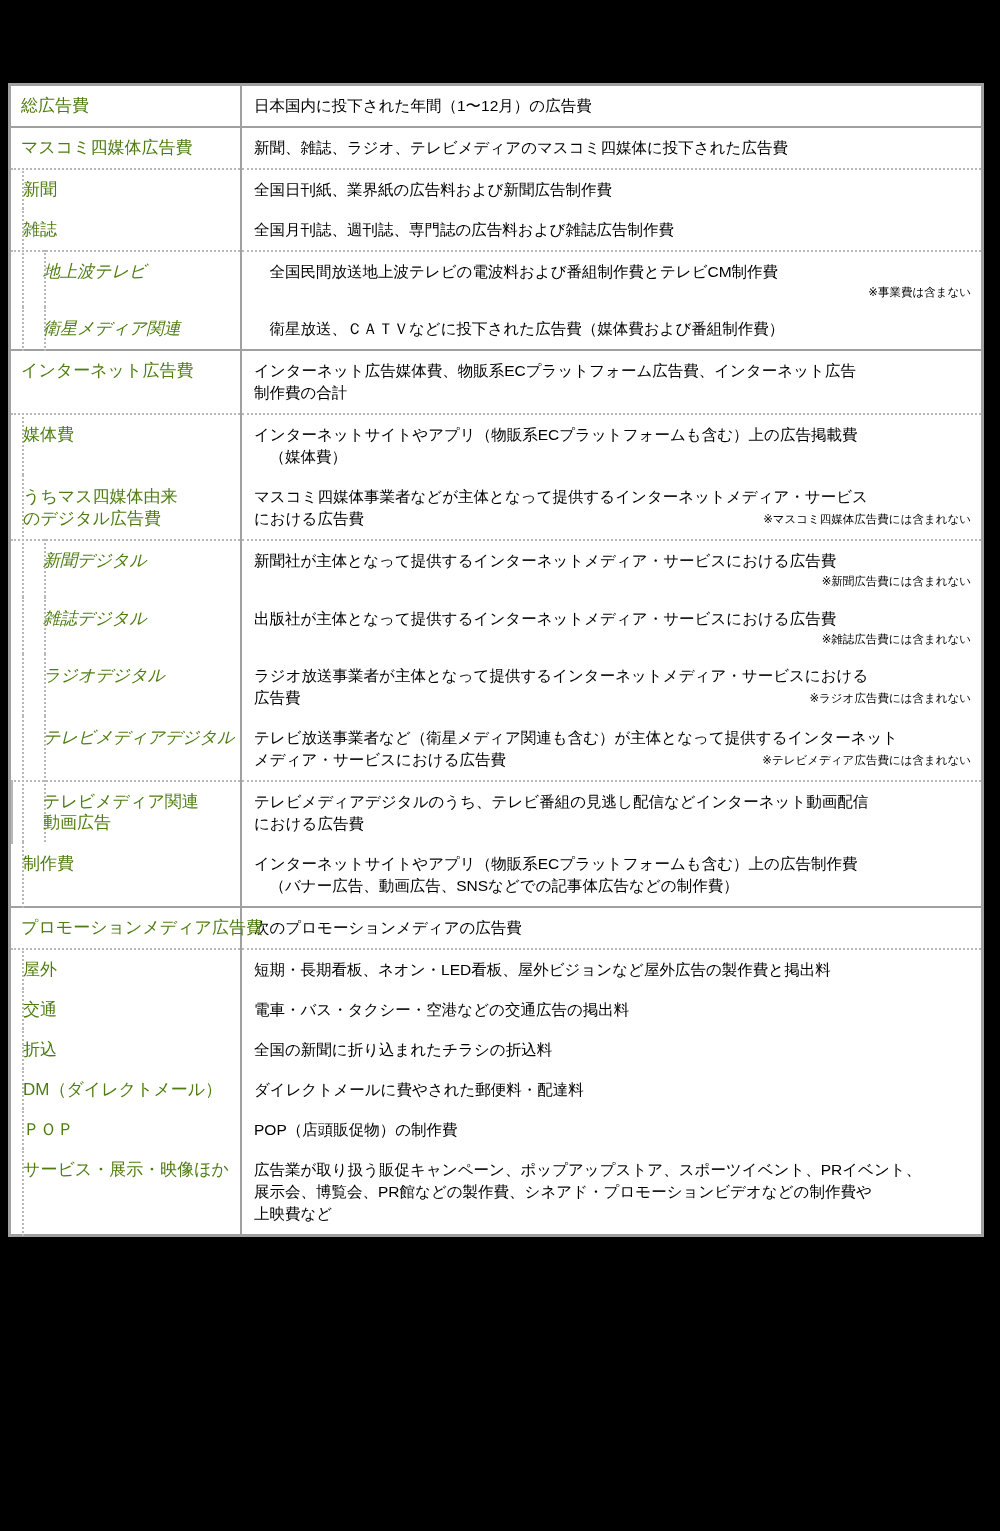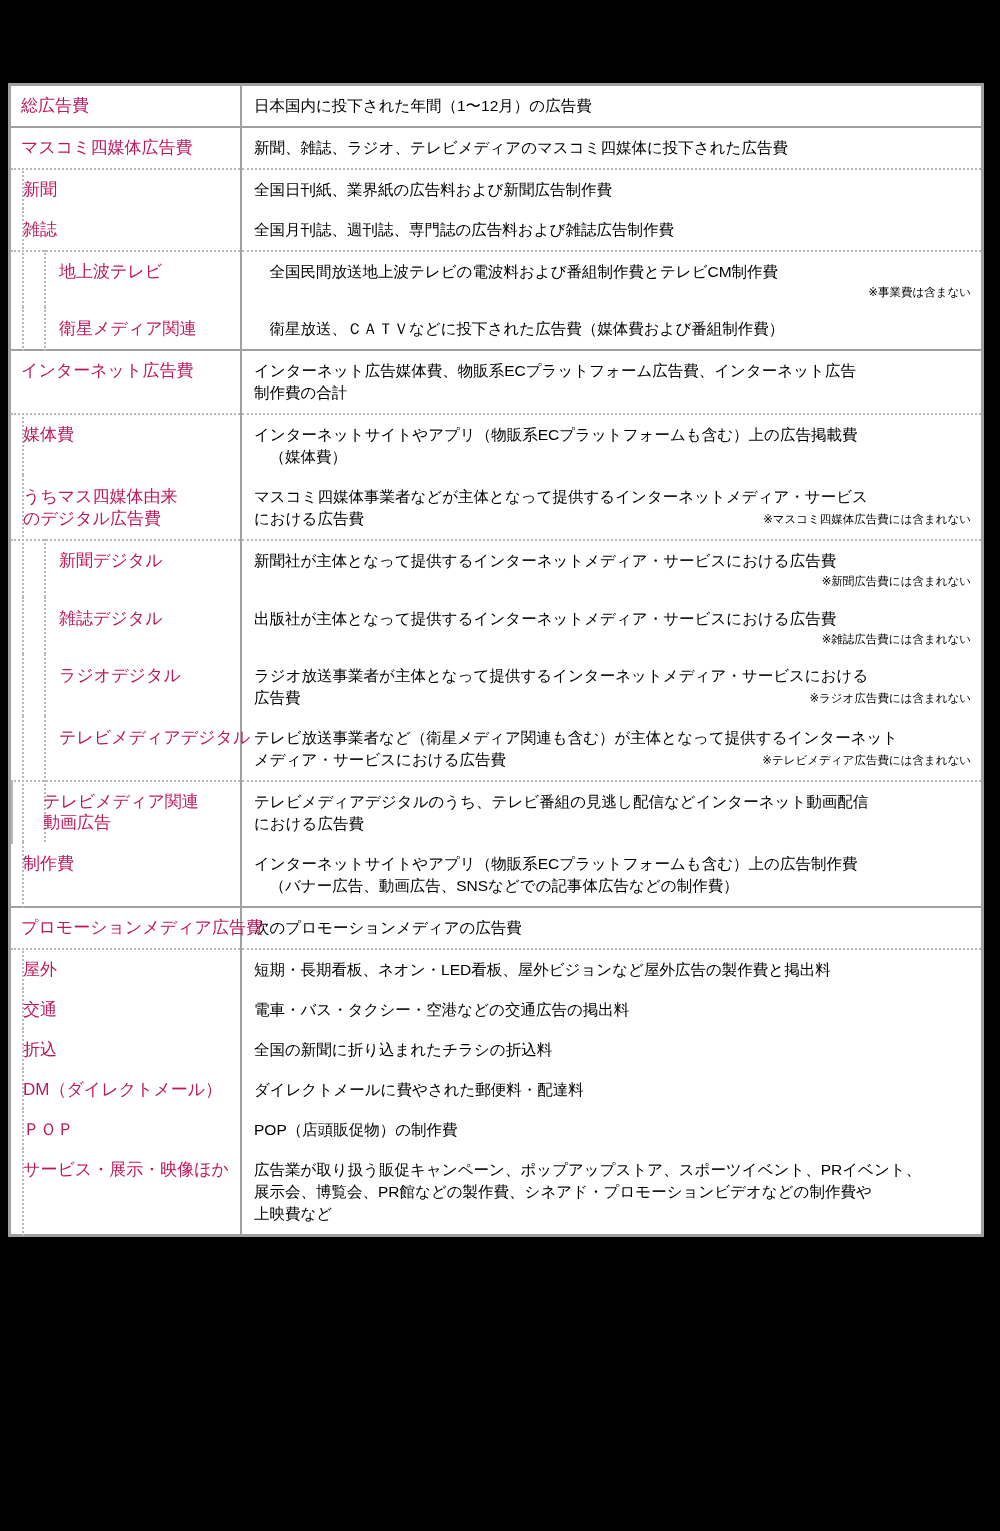--- a/index.html
+++ b/index.html
@@ -34,21 +34,21 @@
   col.c-desc{width:auto;}
 
   
   td{
     vertical-align:top;
     padding:0;
     background:#ffffff;
   }
   .lbl{
     font-size:17px;
-    color:#be185d;
+    color:#4d7c0f;
     line-height:1.25;
     padding:9px 6px 9px 10px;
     white-space:nowrap;
     box-sizing:border-box;
     border-right:2px solid #a0a0a0;
   }
   .desc{
     font-size:15.5px;
     color:#000;
     line-height:1.42;
@@ -57,21 +57,21 @@
   }
 
   
   tr.major > td{border-top:2px solid #a0a0a0;}
   tr.first > td{border-top:none;}
   
   tr.dotted > td{border-top:2px dotted #b8b8b8;}
 
   
   .lvl1 .lbl{padding-left:12px; position:relative;}
-  .lvl2 .lbl{padding-left:48px; position:relative;}
+  .lvl2 .lbl{padding-left:32px; position:relative;font-style:italic;}
   .lvl3 .lbl{position:relative;}
 
   .lvl1 .lbl:before,
   .lvl2 .lbl:before,
   .lvl3 .lbl:before{
     content:"";
     position:absolute;
     top:-2px;bottom:-2px;
     border-left:2px dotted #b8b8b8;
   }

